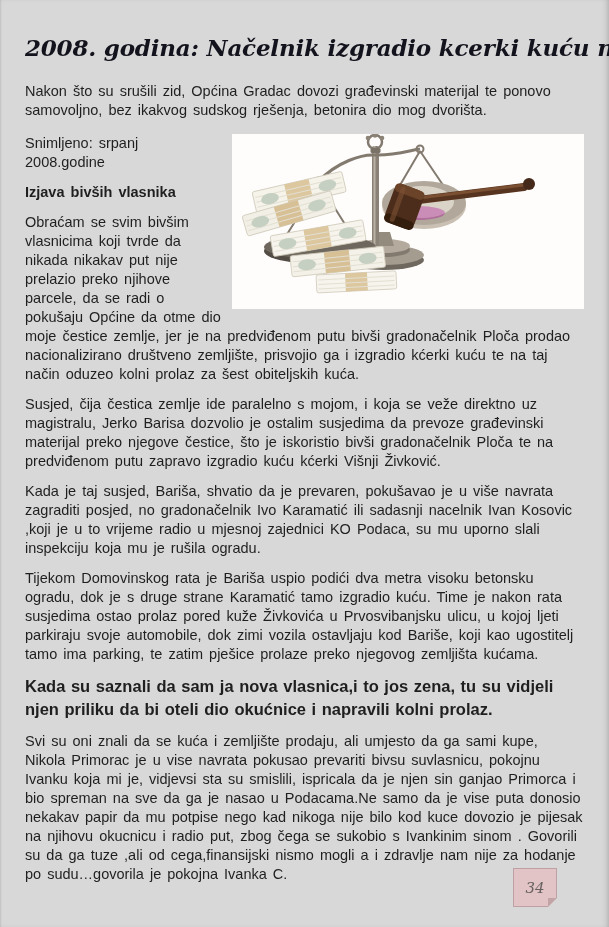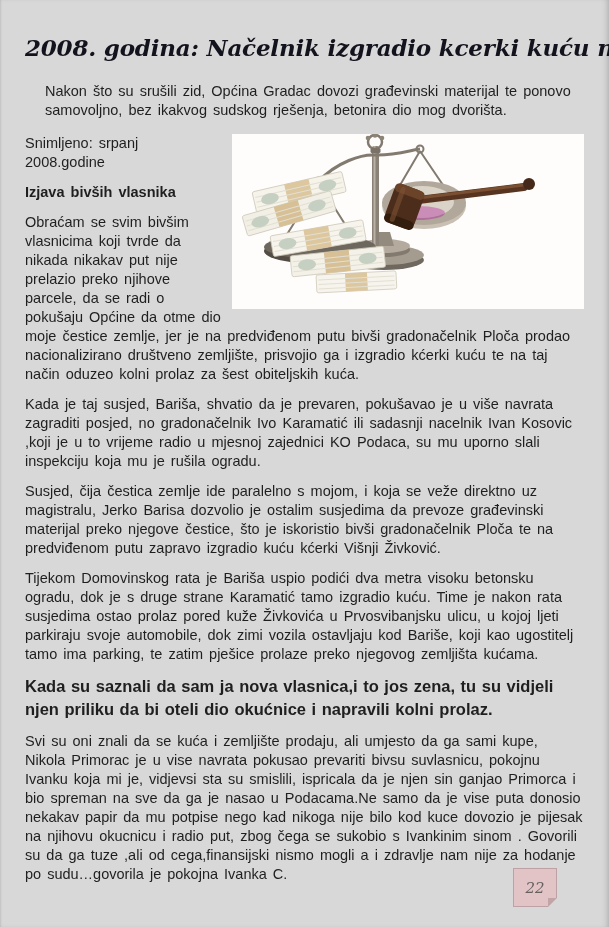--- a/index.html
+++ b/index.html
@@ -26,21 +26,21 @@
     letter-spacing:-0.2px;
     color:#13131d;
     white-space:nowrap;
   }
   p.body {
     margin:0 0 11px 0;
     font-size:14.5px;
     line-height:19px;
     word-spacing:2px;
   }
-  p.intro { margin-bottom:14px;margin-left:20px; }
+  p.intro { margin-bottom:14px; }
   p.heading { font-weight:bold; }
   p.bold-para {
     font-weight:bold;
     font-size:16.5px;
     line-height:23px;
     word-spacing:1px;
   }
   figure.photo {
     float:right;
     width:352px; height:175px;
@@ -165,27 +165,27 @@
       </g>
     </svg>
   </figure>
 
   <p class="body">Snimljeno: srpanj 2008.godine</p>
 
   <p class="body heading">Izjava bivših vlasnika</p>
 
   <p class="body">Obraćam se svim bivšim vlasnicima koji tvrde da nikada nikakav put nije prelazio preko njihove parcele, da se radi o pokušaju Općine da otme dio moje čestice zemlje, jer je na predviđenom putu bivši gradonačelnik Ploča prodao nacionalizirano društveno zemljište, prisvojio ga i izgradio kćerki kuću te na taj način oduzeo kolni prolaz za šest obiteljskih kuća.</p>
 
+  <p class="body">Susjed, čija čestica zemlje ide paralelno s mojom, i koja se veže direktno uz magistralu, Jerko Barisa dozvolio je ostalim susjedima da prevoze građevinski materijal preko njegove čestice, što je iskoristio bivši gradonačelnik Ploča te na predviđenom putu zapravo izgradio kuću kćerki Višnji Živković.</p>
+
   <p class="body">Kada je taj susjed, Bariša, shvatio da je prevaren, pokušavao je u više navrata zagraditi posjed, no gradonačelnik Ivo Karamatić ili sadasnji nacelnik Ivan Kosovic ,koji je u to vrijeme radio u mjesnoj zajednici KO Podaca, su mu uporno slali inspekciju koja mu je rušila ogradu.</p>
-
-  <p class="body">Susjed, čija čestica zemlje ide paralelno s mojom, i koja se veže direktno uz magistralu, Jerko Barisa dozvolio je ostalim susjedima da prevoze građevinski materijal preko njegove čestice, što je iskoristio bivši gradonačelnik Ploča te na predviđenom putu zapravo izgradio kuću kćerki Višnji Živković.</p>
 
   <p class="body">Tijekom Domovinskog rata je Bariša uspio podići dva metra visoku betonsku ogradu, dok je s druge strane Karamatić tamo izgradio kuću. Time je nakon rata susjedima ostao prolaz pored kuže Živkovića u Prvosvibanjsku ulicu, u kojoj ljeti parkiraju svoje automobile, dok zimi vozila ostavljaju kod Bariše, koji kao ugostitelj tamo ima parking, te zatim pješice prolaze preko njegovog zemljišta kućama.</p>
 
   <p class="body bold-para">Kada su saznali da sam ja nova vlasnica,i to jos zena, tu su vidjeli njen priliku da bi oteli dio okućnice i napravili kolni prolaz.</p>
 
   <p class="body">Svi su oni znali da se kuća i zemljište prodaju, ali umjesto da ga sami kupe, Nikola Primorac je u vise navrata pokusao prevariti bivsu suvlasnicu, pokojnu Ivanku koja mi je, vidjevsi sta su smislili, ispricala da je njen sin ganjao Primorca i bio spreman na sve da ga je nasao u Podacama.Ne samo da je vise puta donosio nekakav papir da mu potpise nego kad nikoga nije bilo kod kuce dovozio je pijesak na njihovu okucnicu i radio put, zbog čega se sukobio s Ivankinim sinom . Govorili su da ga tuze ,ali od cega,finansijski nismo mogli a i zdravlje nam nije za hodanje po sudu…govorila je pokojna Ivanka C.</p>
 
   <div class="page-note">
-    <span>22</span>
+    <span>34</span>
   </div>
 
 </div>
 
 </body></html>

